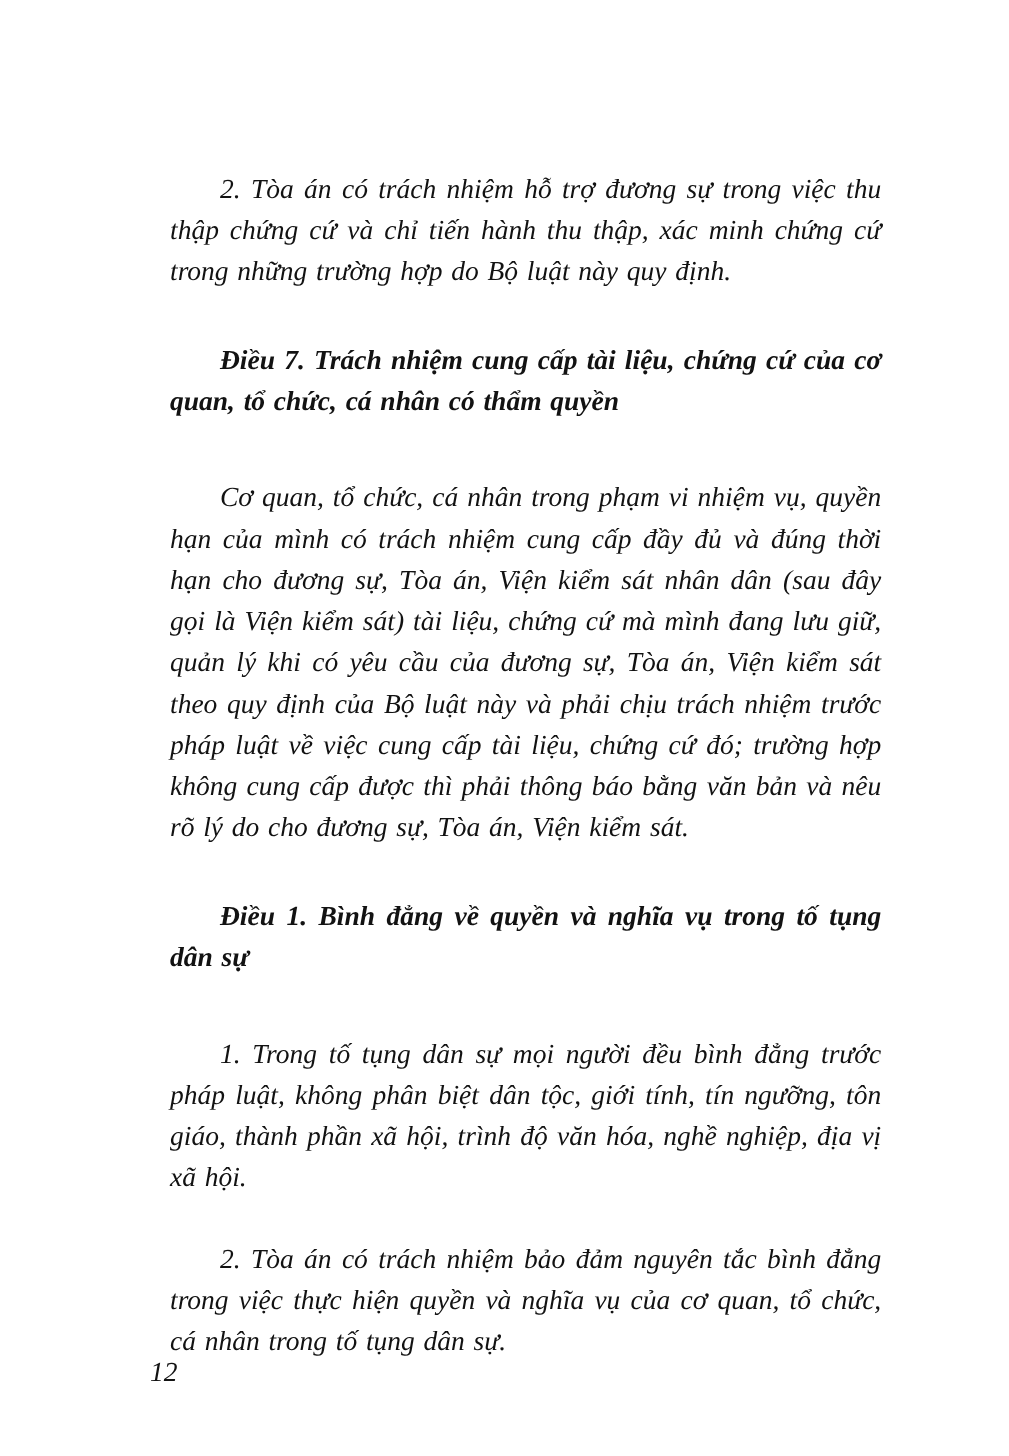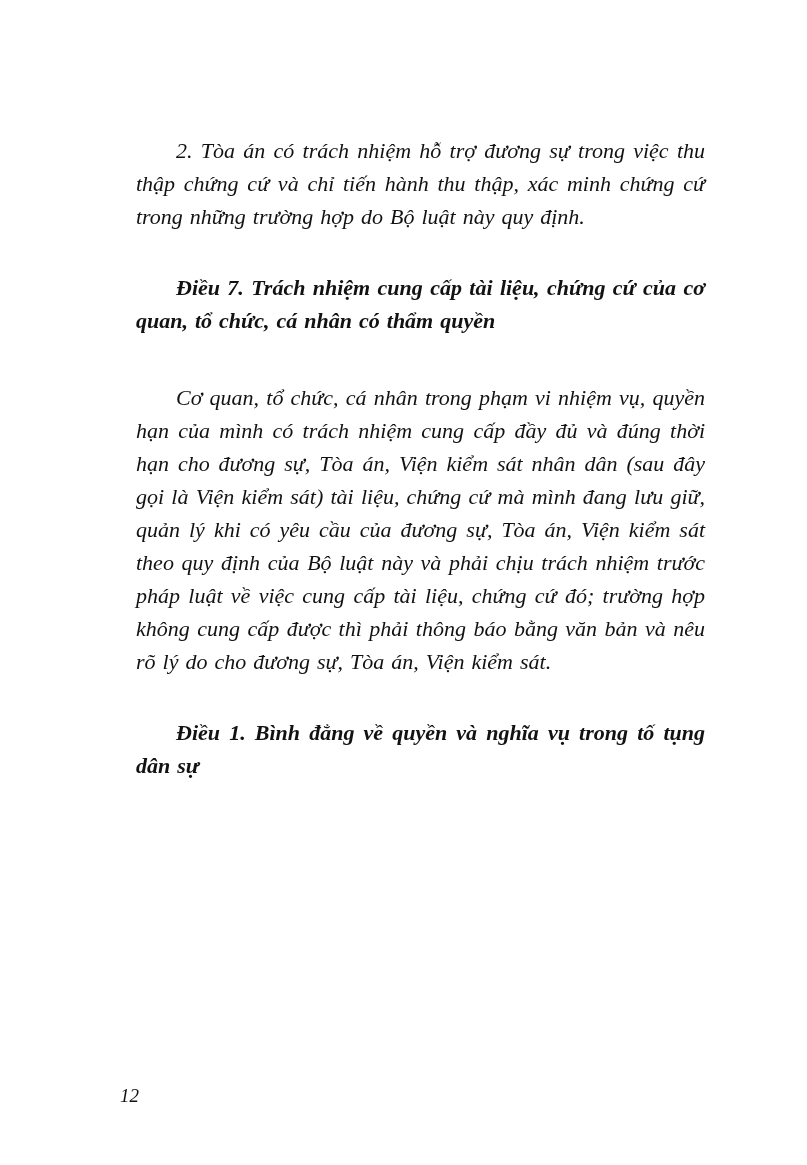--- a/index.html
+++ b/index.html
@@ -36,28 +36,30 @@
   }
   .content p.heading {
     font-weight: bold;
     margin-top: 6px;
     margin-bottom: 12px;
   }
   .page-number {
     position: absolute;
     left: 88px;
     top: 1053px;
-    font-size: 19px;
+    font-size: 22px;
     color: #121212;
   }
 </style>
 </head>
 <body>
 
 <div class="page">
   <div class="content" id="doc-content">
       <p class="paragraph">2. Tòa án có trách nhiệm hỗ trợ đương sự trong việc thu thập chứng cứ và chỉ tiến hành thu thập, xác minh chứng cứ trong những trường hợp do Bộ luật này quy định.</p>
       <p class="heading">Điều 7. Trách nhiệm cung cấp tài liệu, chứng cứ của cơ quan, tổ chức, cá nhân có thẩm quyền</p>
       <p class="paragraph">Cơ quan, tổ chức, cá nhân trong phạm vi nhiệm vụ, quyền hạn của mình có trách nhiệm cung cấp đầy đủ và đúng thời hạn cho đương sự, Tòa án, Viện kiểm sát nhân dân (sau đây gọi là Viện kiểm sát) tài liệu, chứng cứ mà mình đang lưu giữ, quản lý khi có yêu cầu của đương sự, Tòa án, Viện kiểm sát theo quy định của Bộ luật này và phải chịu trách nhiệm trước pháp luật về việc cung cấp tài liệu, chứng cứ đó; trường hợp không cung cấp được thì phải thông báo bằng văn bản và nêu rõ lý do cho đương sự, Tòa án, Viện kiểm sát.</p>
       <p class="heading">Điều 1. Bình đẳng về quyền và nghĩa vụ trong tố tụng dân sự</p>
+      <p class="paragraph">1. Trong tố tụng dân sự mọi người đều bình đẳng trước pháp luật, không phân biệt dân tộc, giới tính, tín ngưỡng, tôn giáo, thành phần xã hội, trình độ văn hóa, nghề nghiệp, địa vị xã hội.</p>
+      <p class="paragraph">2. Tòa án có trách nhiệm bảo đảm nguyên tắc bình đẳng trong việc thực hiện quyền và nghĩa vụ của cơ quan, tổ chức, cá nhân trong tố tụng dân sự.</p>
     </div>
   <div class="page-number">12</div>
 </div>
 
 </body></html>

